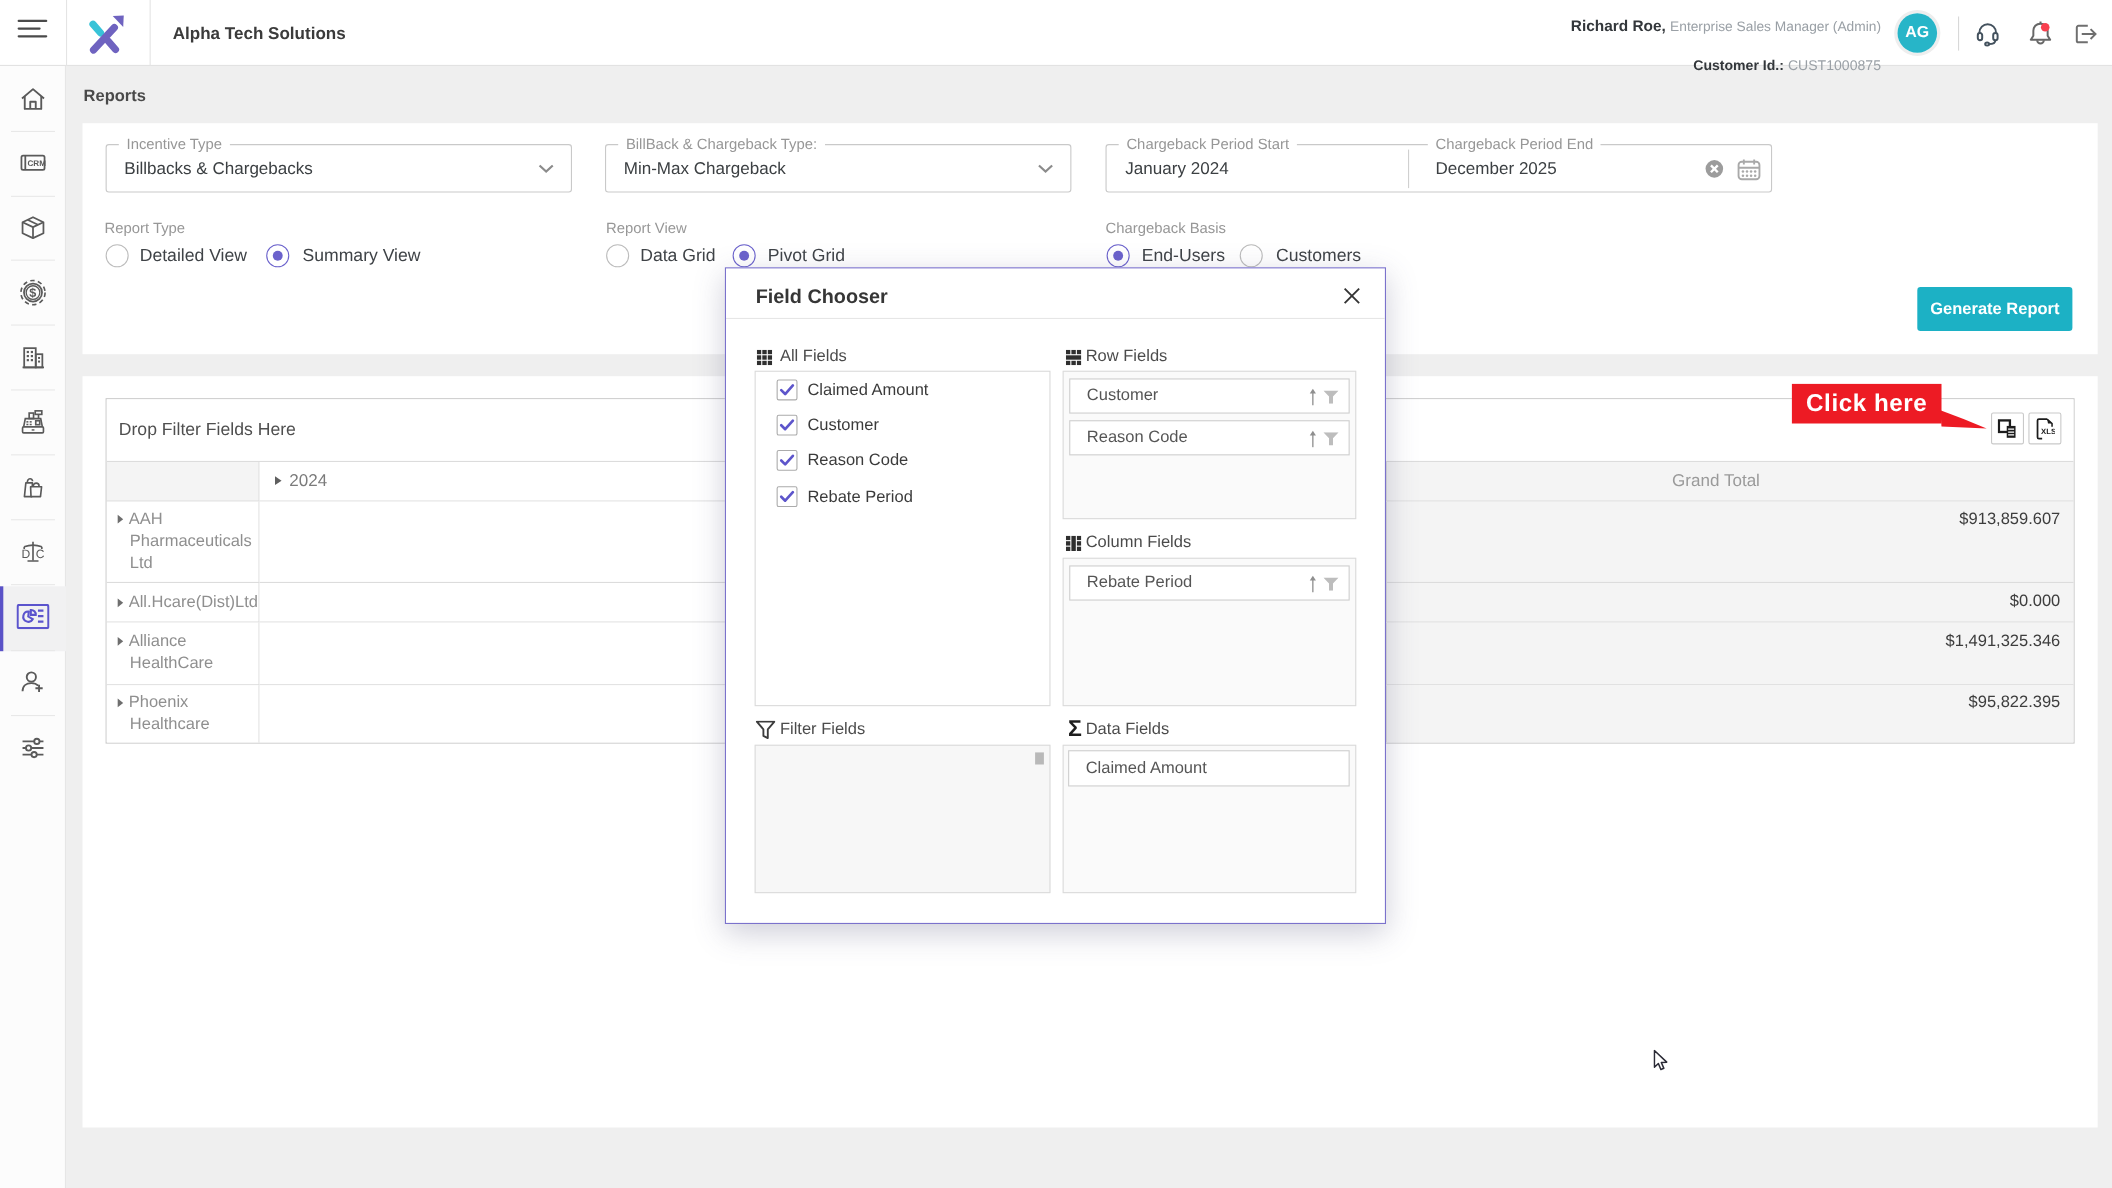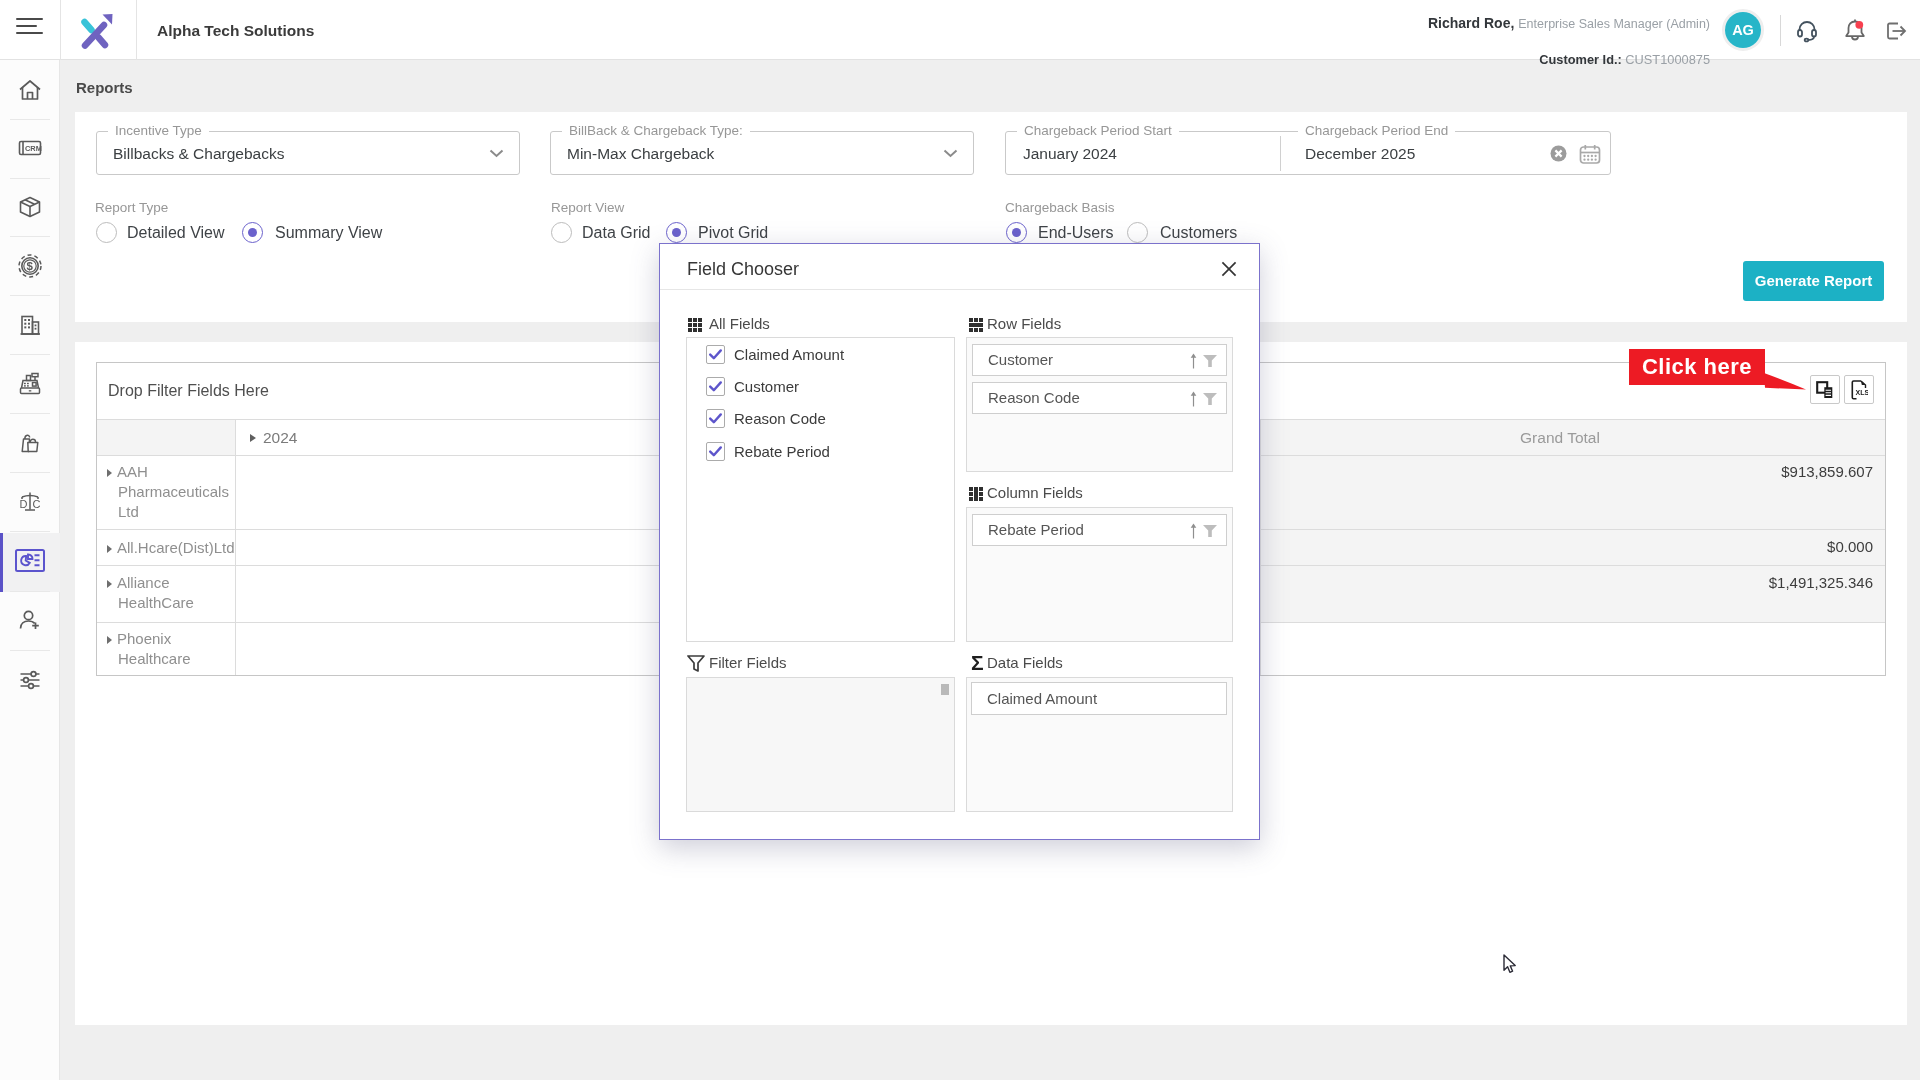--- a/index.html
+++ b/index.html
@@ -40,21 +40,21 @@
 
 #ptable{position:absolute;left:21px;top:20px;width:1790px;height:314px;border:1px solid #c6c6c6;background:#fff}
 .cell{position:absolute;border-right:1px solid #dcdcdc;border-bottom:1px solid #dcdcdc}
 .gt{background:#f4f4f4}
 .rowlbl{font-size:15px;color:#8f8f8f;line-height:20px}
 .tri{display:inline-block;width:0;height:0;border-left:6px solid #5f5f5f;border-top:4.5px solid transparent;border-bottom:4.5px solid transparent;margin-right:7px}
 .val{font-size:15px;color:#3d3d3d}
 .expbtn{position:absolute;width:30px;height:29px;border:1px solid #c9c9c9;border-radius:2px;background:#fff}
 
 #modal{position:absolute;left:659px;top:243px;width:601px;height:597px;background:#fff;border:1px solid #7b72cc;box-shadow:0 8px 26px rgba(80,80,120,.28);z-index:10}
-#modal .title{position:absolute;left:27px;top:15px;font-size:18px;font-weight:normal;color:#363636}
+#modal .title{position:absolute;left:27px;top:15px;font-size:18px;font-weight:bold;color:#363636}
 #mdiv{position:absolute;left:0;top:45px;width:599px;height:1px;background:#e6e6e6}
 .mseclbl{position:absolute;font-size:15px;color:#4b4b4b;white-space:nowrap}
 .mbox{position:absolute;border:1px solid #dadada}
 .graybox{background:#fafafa}
 .fielditem{position:absolute;height:32px;background:#fff;border:1px solid #cecece;font-size:15px;color:#555;line-height:30px}
 .cbrow{position:absolute;left:46px;height:19px}
 .cbx{position:absolute;left:0;top:0;width:19px;height:19px;border:1px solid #ababab;border-radius:2px;background:#fff}
 .cblbl{position:absolute;left:28px;top:1px;font-size:15px;color:#3b3b3b;white-space:nowrap}
 </style>
 </head>
@@ -328,20 +328,23 @@
     </div>
     <div class="cell" style="left:139px;top:203px;width:1025px;height:57px;background:#fff"></div>
     <div class="cell gt" style="left:1164px;top:203px;width:624px;height:57px;border-right:none">
       <div class="val" style="position:absolute;right:12px;top:8px">$1,491,325.346</div>
     </div>
 
     <div class="cell" style="left:0;top:260px;width:139px;height:52px;background:#fff;border-bottom:none">
       <div class="rowlbl" style="position:absolute;left:10px;top:6px"><span class="tri" style="border-left-color:#6e6e6e;border-left-width:5px;border-top-width:4px;border-bottom-width:4px;margin-right:5px"></span>Phoenix<br><span style="padding-left:11px">Healthcare</span></div>
     </div>
     <div class="cell" style="left:139px;top:260px;width:1025px;height:52px;background:#fff;border-bottom:none"></div>
+    <div class="cell gt" style="left:1164px;top:260px;width:624px;height:52px;border-right:none;border-bottom:none">
+      <div class="val" style="position:absolute;right:12px;top:7px">$95,822.395</div>
+    </div>
   </div>
   <div id="banner" style="position:absolute;left:1554px;top:7px;width:136px;height:36px;background:#ed1b24;color:#fff;font-size:22px;font-weight:bold;text-align:center;line-height:35px;letter-spacing:.5px">Click here</div>
   <svg style="position:absolute;left:1689px;top:10px" width="50" height="44" viewBox="0 0 50 44">
     <path d="M0 21 Q 22 29 42 37.5 L 1 35.8 Z" fill="#ed1b24"></path>
   </svg>
 </div>
 
 <svg style="position:absolute;left:1503px;top:954px;z-index:20" width="14" height="20" viewBox="0 0 14 20">
   <path d="M1 1 L1 16.2 L4.6 12.8 L6.9 18.3 L9.6 17.2 L7.3 11.9 L12.2 11.6 Z" fill="#fff" stroke="#2b2b36" stroke-width="1.4" stroke-linejoin="round"></path>
 </svg>

